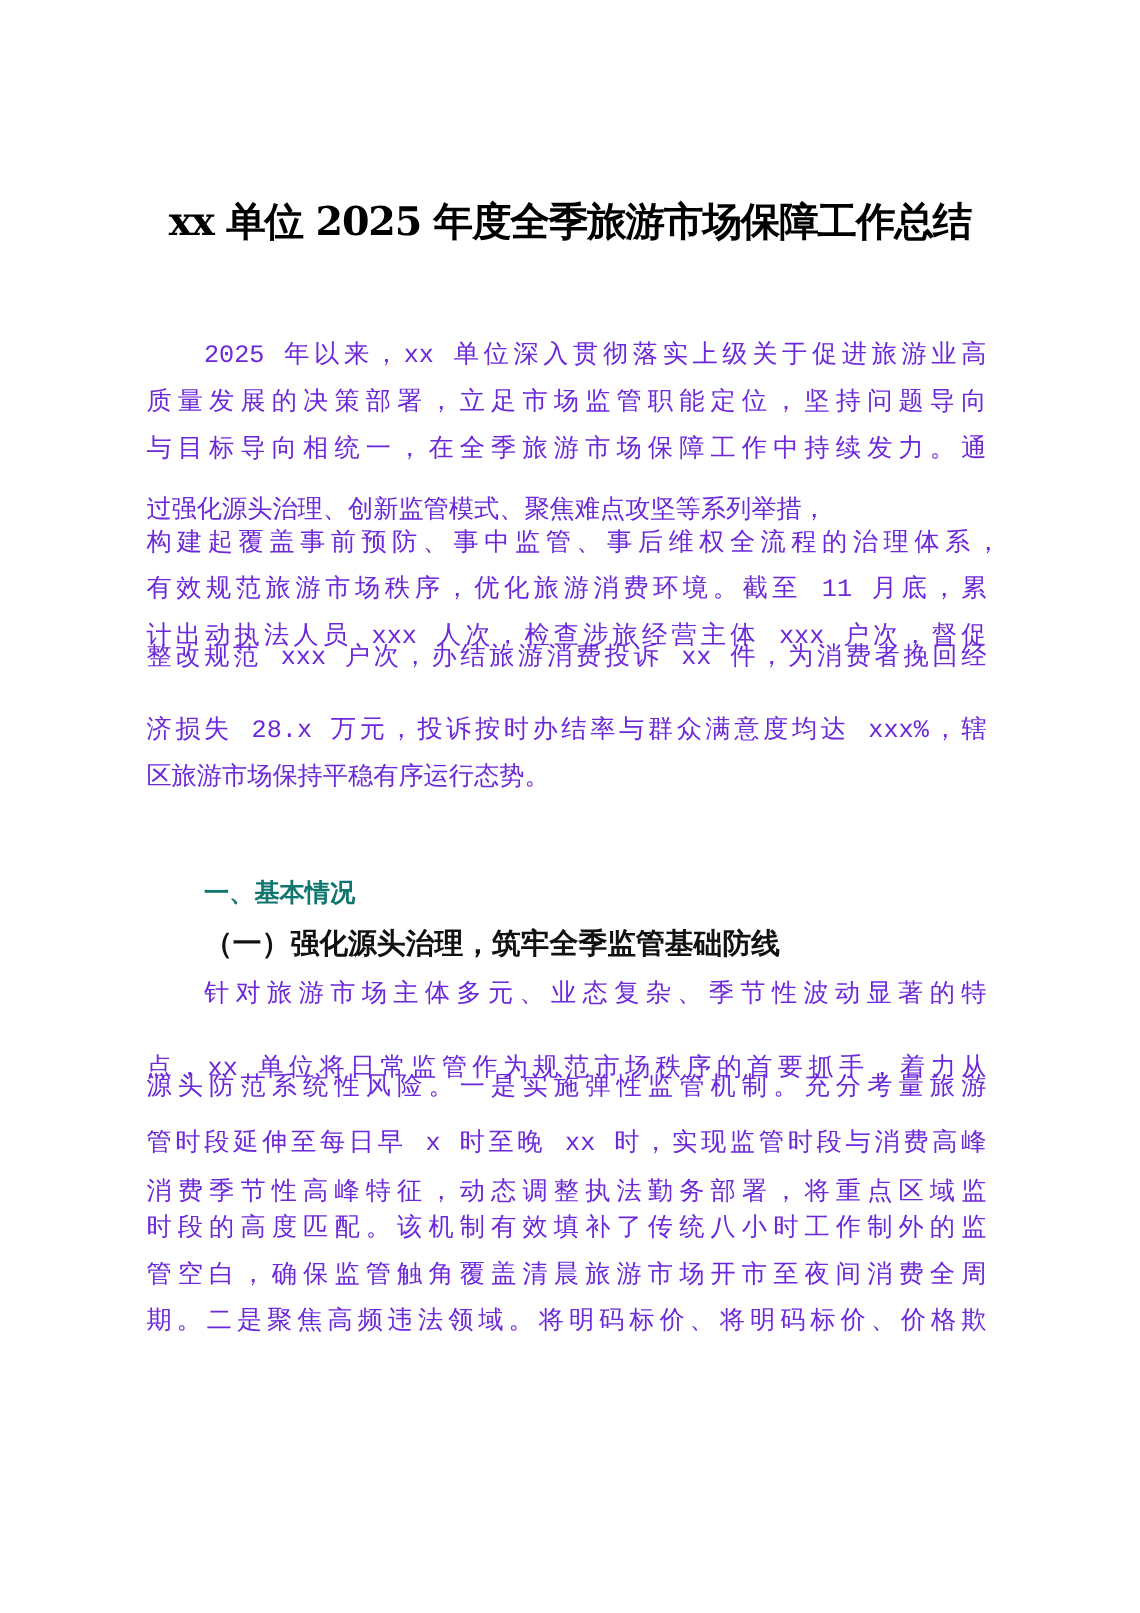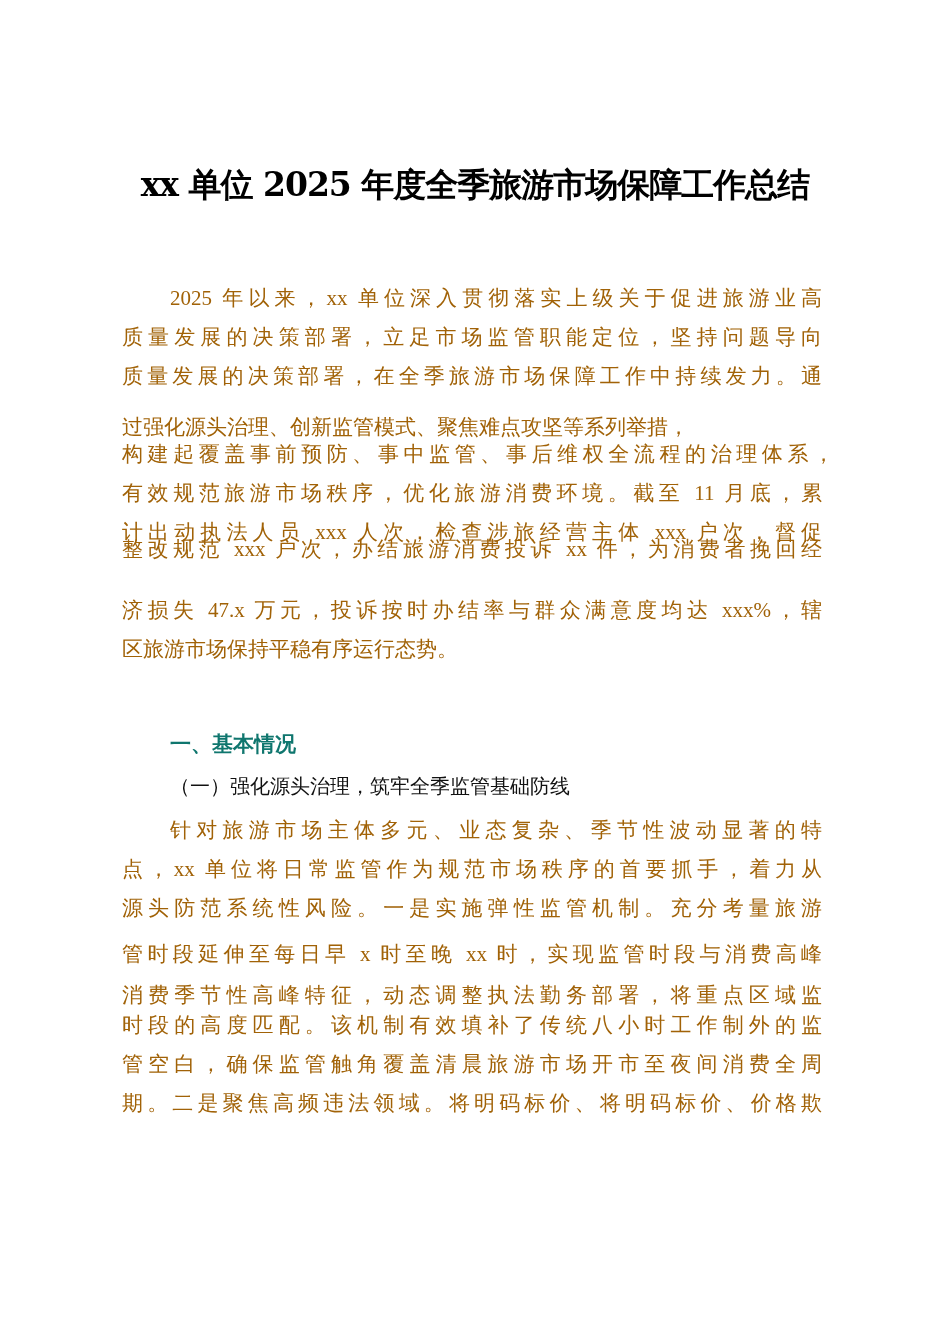--- a/index.html
+++ b/index.html
@@ -33,76 +33,76 @@
       color: #000000;
       letter-spacing: -1px;
     }
     .title.l1 { top: 141px; margin-top: 24px; }
     .title.l2 { top: 184px; }
 
     .line {
       position: absolute;
       left: 122px;
       width: 700px;
-      font-family: Liberation Serif, serif;
+      font-family: Liberation Mono, monospace;
       font-size: 21px;
       line-height: 28px;
       white-space: nowrap;
-      color: #a16207;
+      color: #6d28d9;
       text-align: justify;
       text-align-last: justify;
     }
     .line.last { text-align-last: left; }
     .line.indent { left: 170px; width: 652px; }
 
     .h1 {
       position: absolute;
       left: 170px;
       font-family: "DejaVu Sans", "Liberation Sans", sans-serif;
       font-weight: bold;
       font-size: 21px;
       line-height: 28px;
       color: #0f766e;
     }
     .h2 {
       position: absolute;
       left: 170px;
       font-family: "DejaVu Serif", "Liberation Serif", serif;
-      font-weight: normal;
-      font-size: 20px;
+      font-weight: bold;
+      font-size: 24px;
       line-height: 28px;
       color: #111111;
     }
   </style>
 </head>
 <body>
 
 <div class="page">
 
   <div class="title l1">xx 单位 2025 年度全季旅游市场保障工作总结</div>
 
   <div>
     <div class="line indent" style="top:284px">2025 年以来，xx 单位深入贯彻落实上级关于促进旅游业高</div>
     <div class="line" style="top:323px">质量发展的决策部署，立足市场监管职能定位，坚持问题导向</div>
-    <div class="line" style="top:362px">质量发展的决策部署，在全季旅游市场保障工作中持续发力。通</div>
+    <div class="line" style="top:362px">与目标导向相统一，在全季旅游市场保障工作中持续发力。通</div>
     <div class="line last" style="top:413px">过强化源头治理、创新监管模式、聚焦难点攻坚等系列举措，</div>
     <div class="line" style="top:440px; width:712px">构建起覆盖事前预防、事中监管、事后维权全流程的治理体系，</div>
     <div class="line" style="top:479px">有效规范旅游市场秩序，优化旅游消费环境。截至 11 月底，累</div>
     <div class="line" style="top:518px">计出动执法人员 xxx 人次，检查涉旅经营主体 xxx 户次，督促</div>
     <div class="line" style="top:535px">整改规范 xxx 户次，办结旅游消费投诉 xx 件，为消费者挽回经</div>
-    <div class="line" style="top:596px">济损失 47.x 万元，投诉按时办结率与群众满意度均达 xxx%，辖</div>
+    <div class="line" style="top:596px">济损失 28.x 万元，投诉按时办结率与群众满意度均达 xxx%，辖</div>
     <div class="line last" style="top:635px">区旅游市场保持平稳有序运行态势。</div>
   </div>
 
   <div class="h1" style="top:730px">一、基本情况</div>
   <div class="h2" style="top:772px">（一）强化源头治理，筑牢全季监管基础防线</div>
 
   <div>
     <div class="line indent" style="top:816px">针对旅游市场主体多元、业态复杂、季节性波动显著的特</div>
-    <div class="line" style="top:855px">点，xx 单位将日常监管作为规范市场秩序的首要抓手，着力从</div>
+    <div class="line" style="top:878px">点，xx 单位将日常监管作为规范市场秩序的首要抓手，着力从</div>
     <div class="line" style="top:894px">源头防范系统性风险。一是实施弹性监管机制。充分考量旅游</div>
     <div class="line" style="top:981px">消费季节性高峰特征，动态调整执法勤务部署，将重点区域监</div>
     <div class="line" style="top:940px">管时段延伸至每日早 x 时至晚 xx 时，实现监管时段与消费高峰</div>
     <div class="line" style="top:1011px">时段的高度匹配。该机制有效填补了传统八小时工作制外的监</div>
     <div class="line" style="top:1050px">管空白，确保监管触角覆盖清晨旅游市场开市至夜间消费全周</div>
     <div class="line" style="top:1089px">期。二是聚焦高频违法领域。将明码标价、将明码标价、价格欺</div>
   </div>
 
 </div>
 

